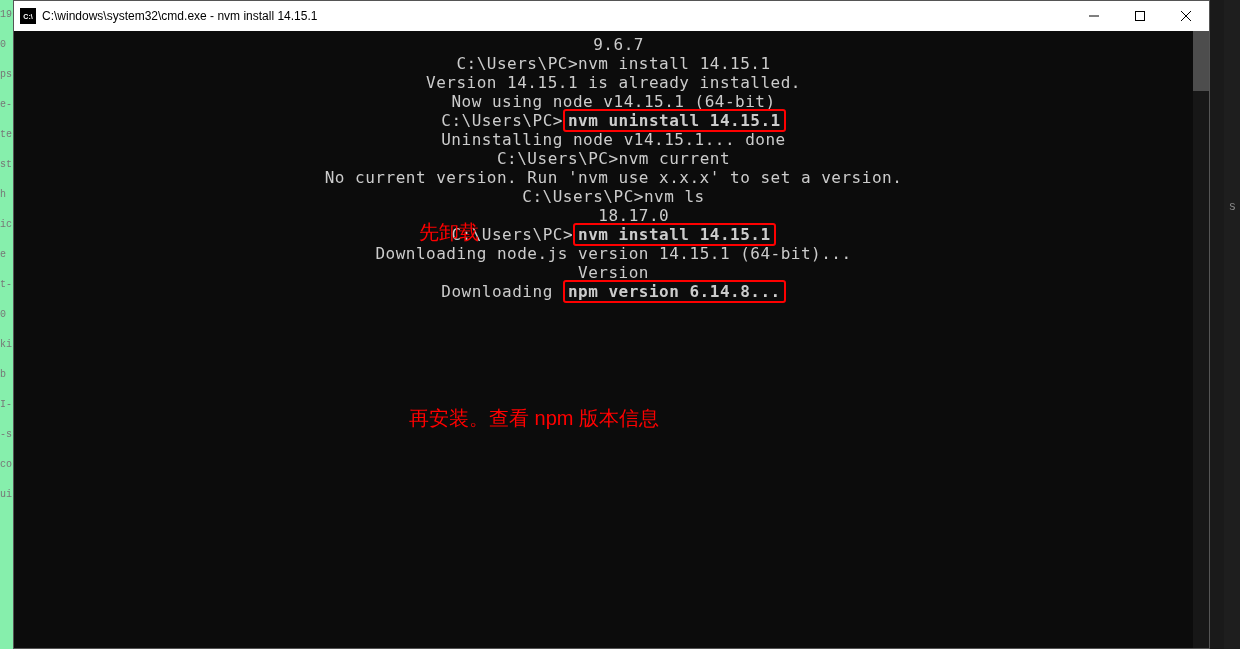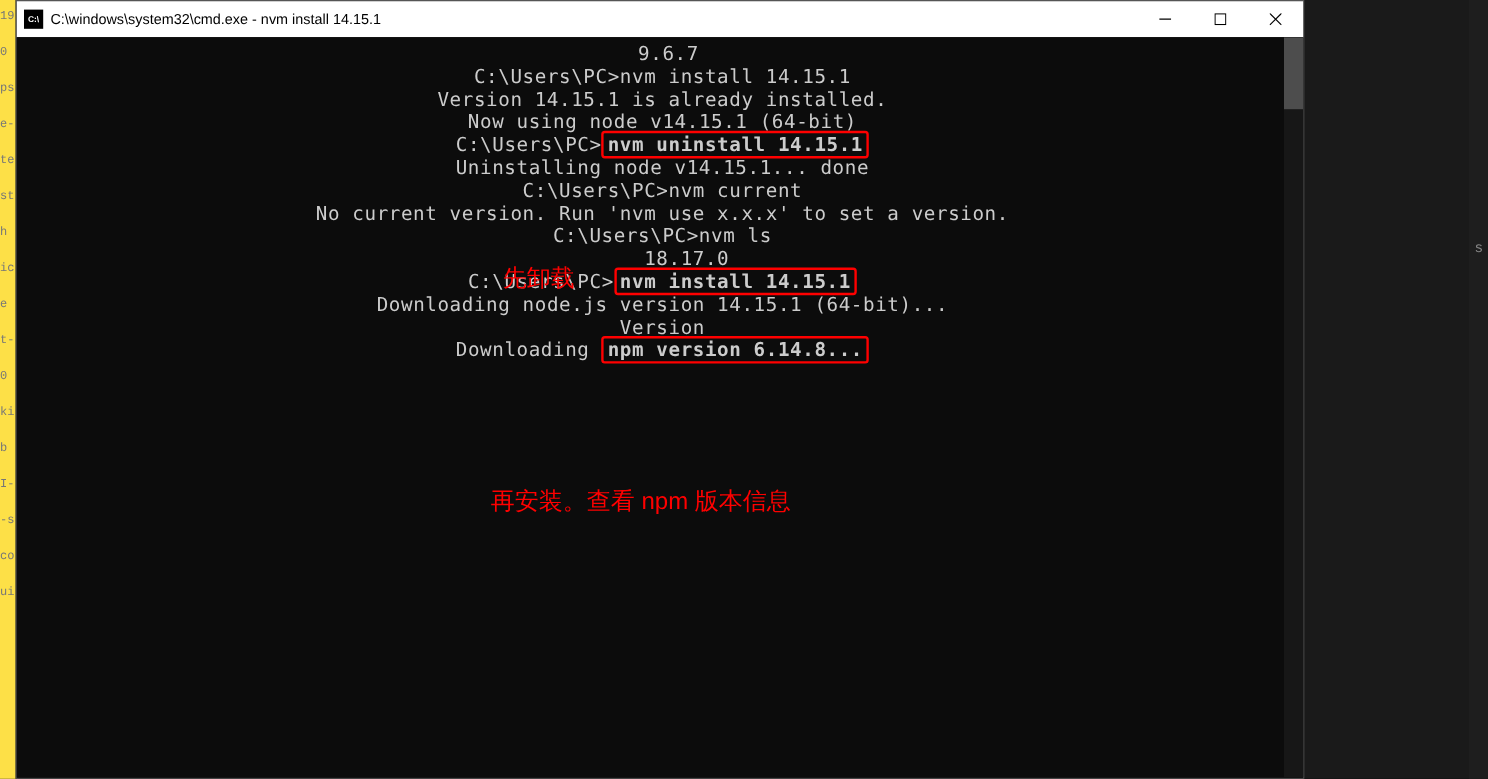--- a/index.html
+++ b/index.html
@@ -10,32 +10,32 @@
       font-family: 'Consolas', 'Courier New', monospace;
       overflow: hidden;
       position: relative;
     }
     .left-gutter {
       position: absolute;
       left: 0;
       top: 0;
       width: 15px;
       height: 649px;
-      background: #fde047;
+      background: #86efac;
       color: #777;
       font-size: 10px;
       line-height: 30px;
       overflow: hidden;
     }
     .left-gutter div { white-space: nowrap; }
     .window {
       position: absolute;
       left: 13px;
       top: 0;
-      width: 1074px;
+      width: 1197px;
       height: 649px;
       background: #000;
       border: 1px solid #555;
       display: flex;
       flex-direction: column;
     }
     .titlebar {
       height: 30px;
       background: #fff;
       display: flex;

